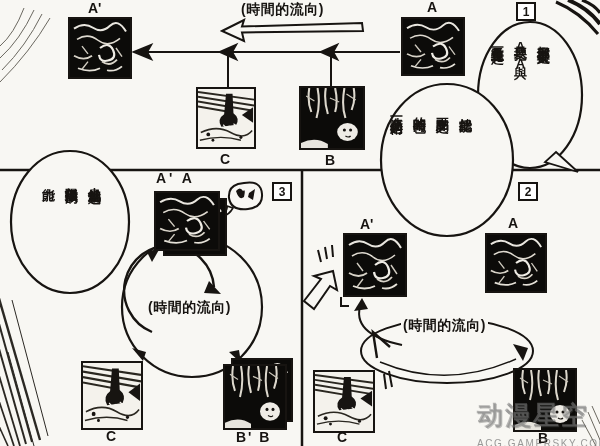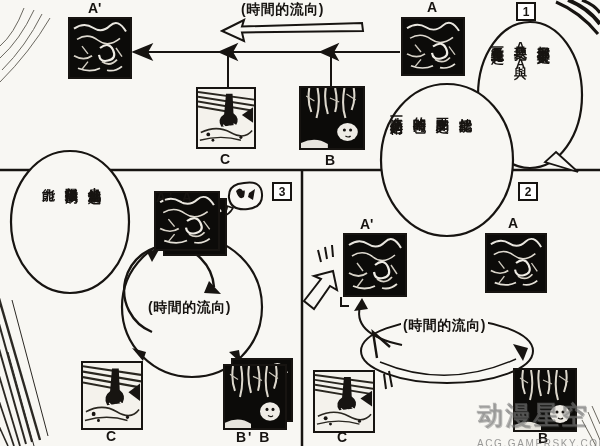--- a/index.html
+++ b/index.html
@@ -215,21 +215,21 @@
   <div class="lbl" style="left:88px;top:1px;">A'</div>
   <div class="lbl" style="left:427px;top:0px;">A</div>
   <div class="lbl" style="left:220px;top:152px;">C</div>
   <div class="lbl" style="left:325px;top:153px;">B</div>
 
   <div class="lbl" style="left:360px;top:217px;">A'</div>
   <div class="lbl" style="left:508px;top:216px;">A</div>
   <div class="lbl" style="left:337px;top:430px;">C</div>
   <div class="lbl" style="left:538px;top:431px;">B</div>
 
-  <div class="lbl" style="left:156px;top:190px;letter-spacing:3px;">A' A</div>
+  <div class="lbl" style="left:156px;top:171px;letter-spacing:3px;">A' A</div>
   <div class="lbl" style="left:106px;top:429px;">C</div>
   <div class="lbl" style="left:236px;top:430px;letter-spacing:2px;">B' B</div>
 
   <div class="vcols" style="left:489px;top:36px;">
     <div class="col">伊邪那美便是</div>
     <div class="col">只要把A與A</div>
     <div class="col">重疊連在一起</div>
   </div>
 
   <div class="vcols" style="left:388px;top:107px;">

